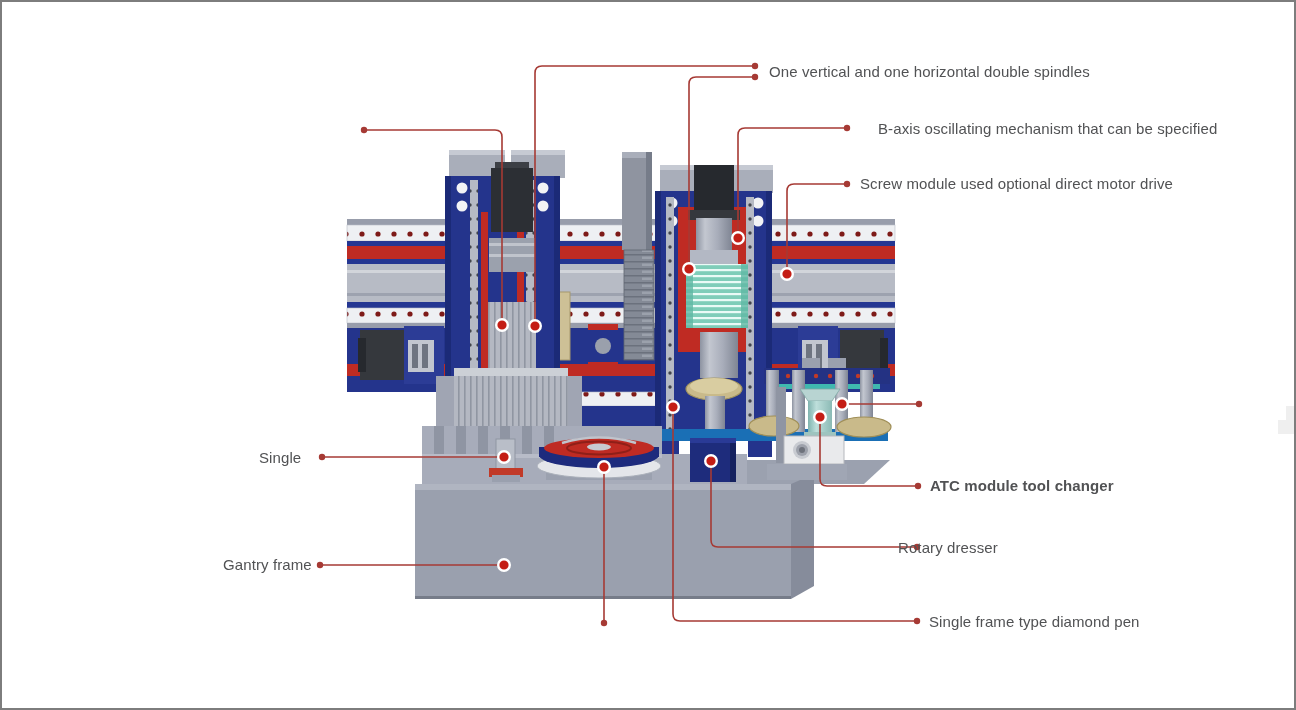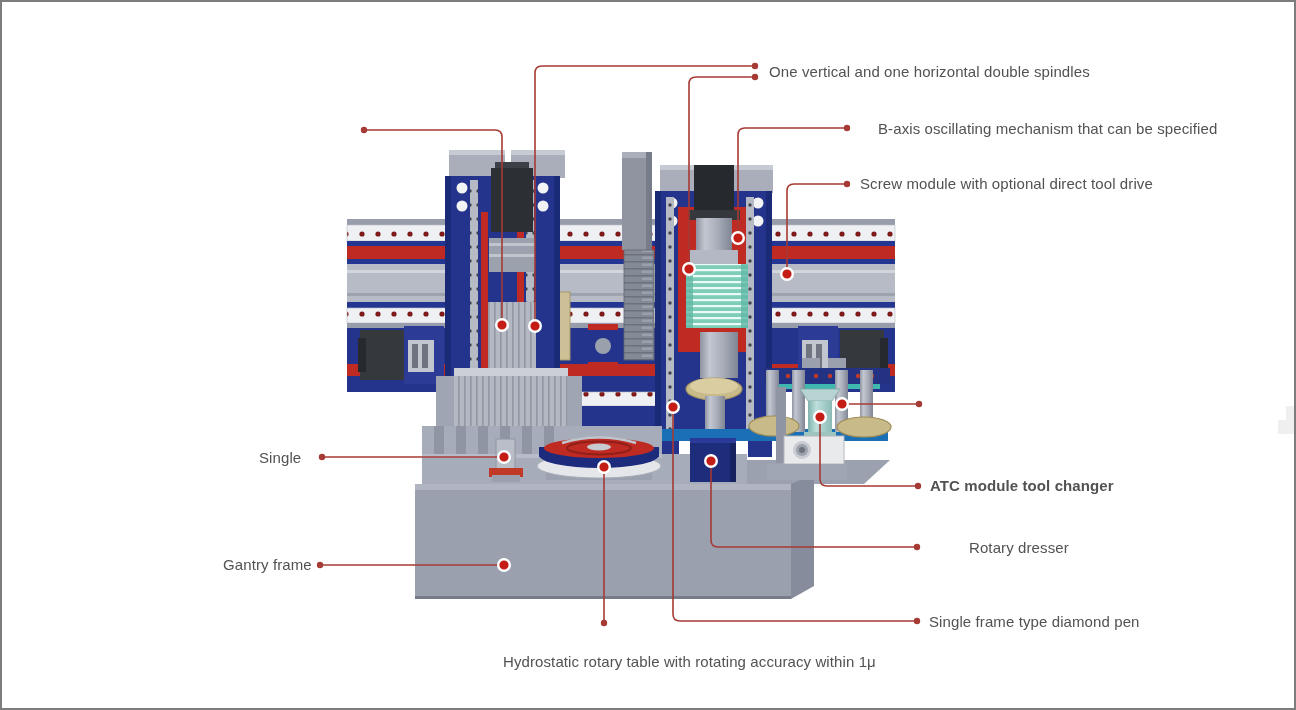--- a/index.html
+++ b/index.html
@@ -20,21 +20,21 @@
     color:#515254;
     white-space:nowrap;
     letter-spacing:.1px;
   }
   #lbl-one-vertical{left:767px;top:61px;}
   #lbl-b-axis{left:876px;top:118px;}
   #lbl-screw{left:858px;top:173px;}
   #lbl-horizontal{left:97px;top:112px;}
   #lbl-atc-spindle{left:927px;top:394px;}
   #lbl-atc-module{left:928px;top:475px;font-weight:bold;}
-  #lbl-rotary-dresser{left:967px;top:537px;text-align:center;}
+  #lbl-rotary-dresser{left:896px;top:537px;text-align:center;}
   #lbl-single-point{left:927px;top:611px;}
   #lbl-dresser{left:257px;top:447px;}
   #lbl-gantry{left:221px;top:554px;}
   #lbl-hydrostatic{left:501px;top:651px;}
   .edge-artifact{position:absolute;background:#efefef;}
 </style>
 </head>
 <body>
 
 <div class="canvas">
@@ -305,32 +305,31 @@
         <circle cx="318" cy="563" r="3.2"></circle>
         <circle cx="602" cy="621" r="3.2"></circle>
       </g>
     </g>
   </svg>
 
   <div class="lbl" id="lbl-one-vertical">One vertical and one horizontal double spindles</div>
 
   <div class="lbl" id="lbl-b-axis">B-axis oscillating mechanism that can be specified</div>
 
-  <div class="lbl" id="lbl-screw">Screw module with optional direct tool drive</div>
+  <div class="lbl" id="lbl-screw">Screw module used optional direct motor drive</div>
 
 
 
   <div class="lbl" id="lbl-atc-module">ATC module tool changer</div>
 
   <div class="lbl" id="lbl-rotary-dresser">Rotary dresser</div>
 
   <div class="lbl" id="lbl-single-point">Single frame type diamond pen</div>
 
   <div class="lbl" id="lbl-dresser">Single</div>
 
   <div class="lbl" id="lbl-gantry">Gantry frame</div>
 
-  <div class="lbl" id="lbl-hydrostatic">Hydrostatic rotary table with rotating accuracy within 1μ</div>
 
   <div class="edge-artifact" style="right:0;top:404px;width:8px;height:16px;"></div>
   <div class="edge-artifact" style="right:0;top:418px;width:16px;height:14px;"></div>
 
 </div>
 
 </body></html>

